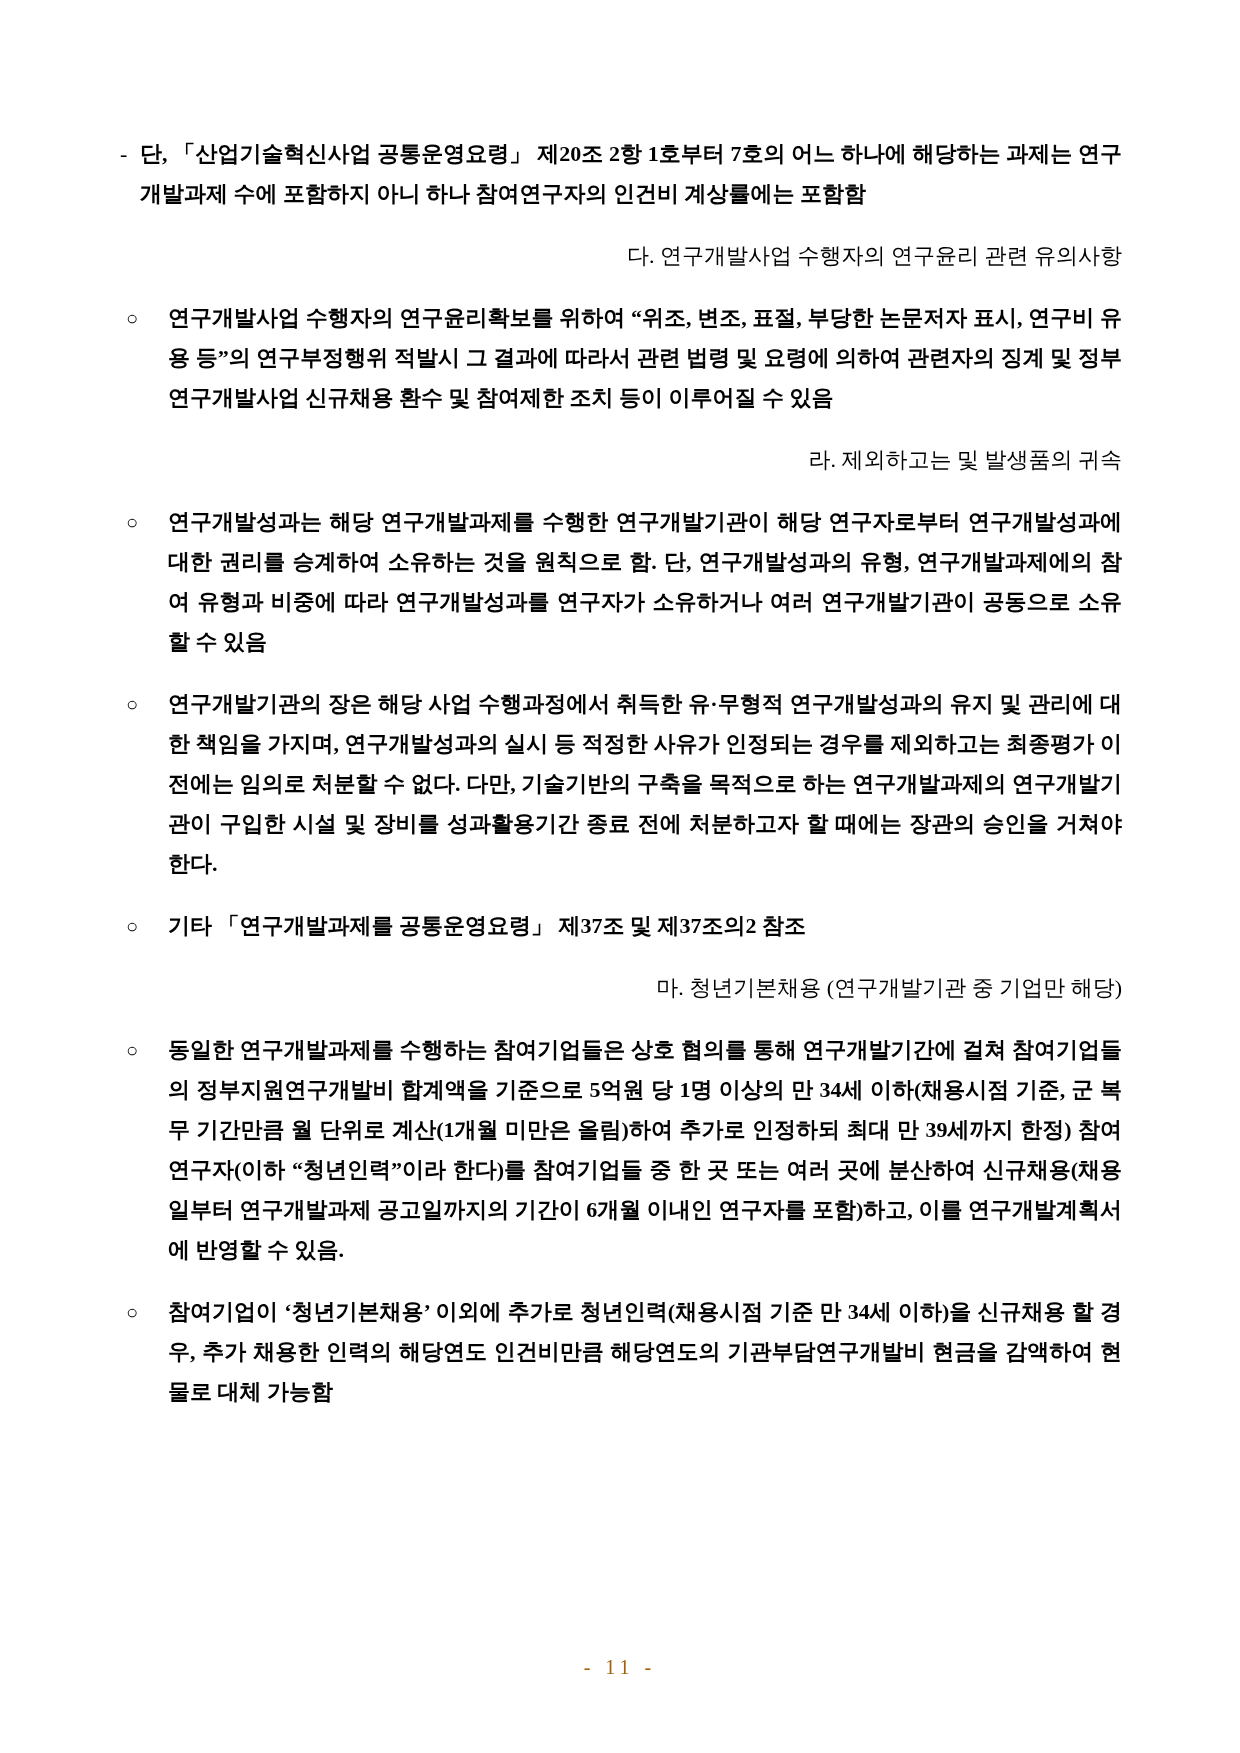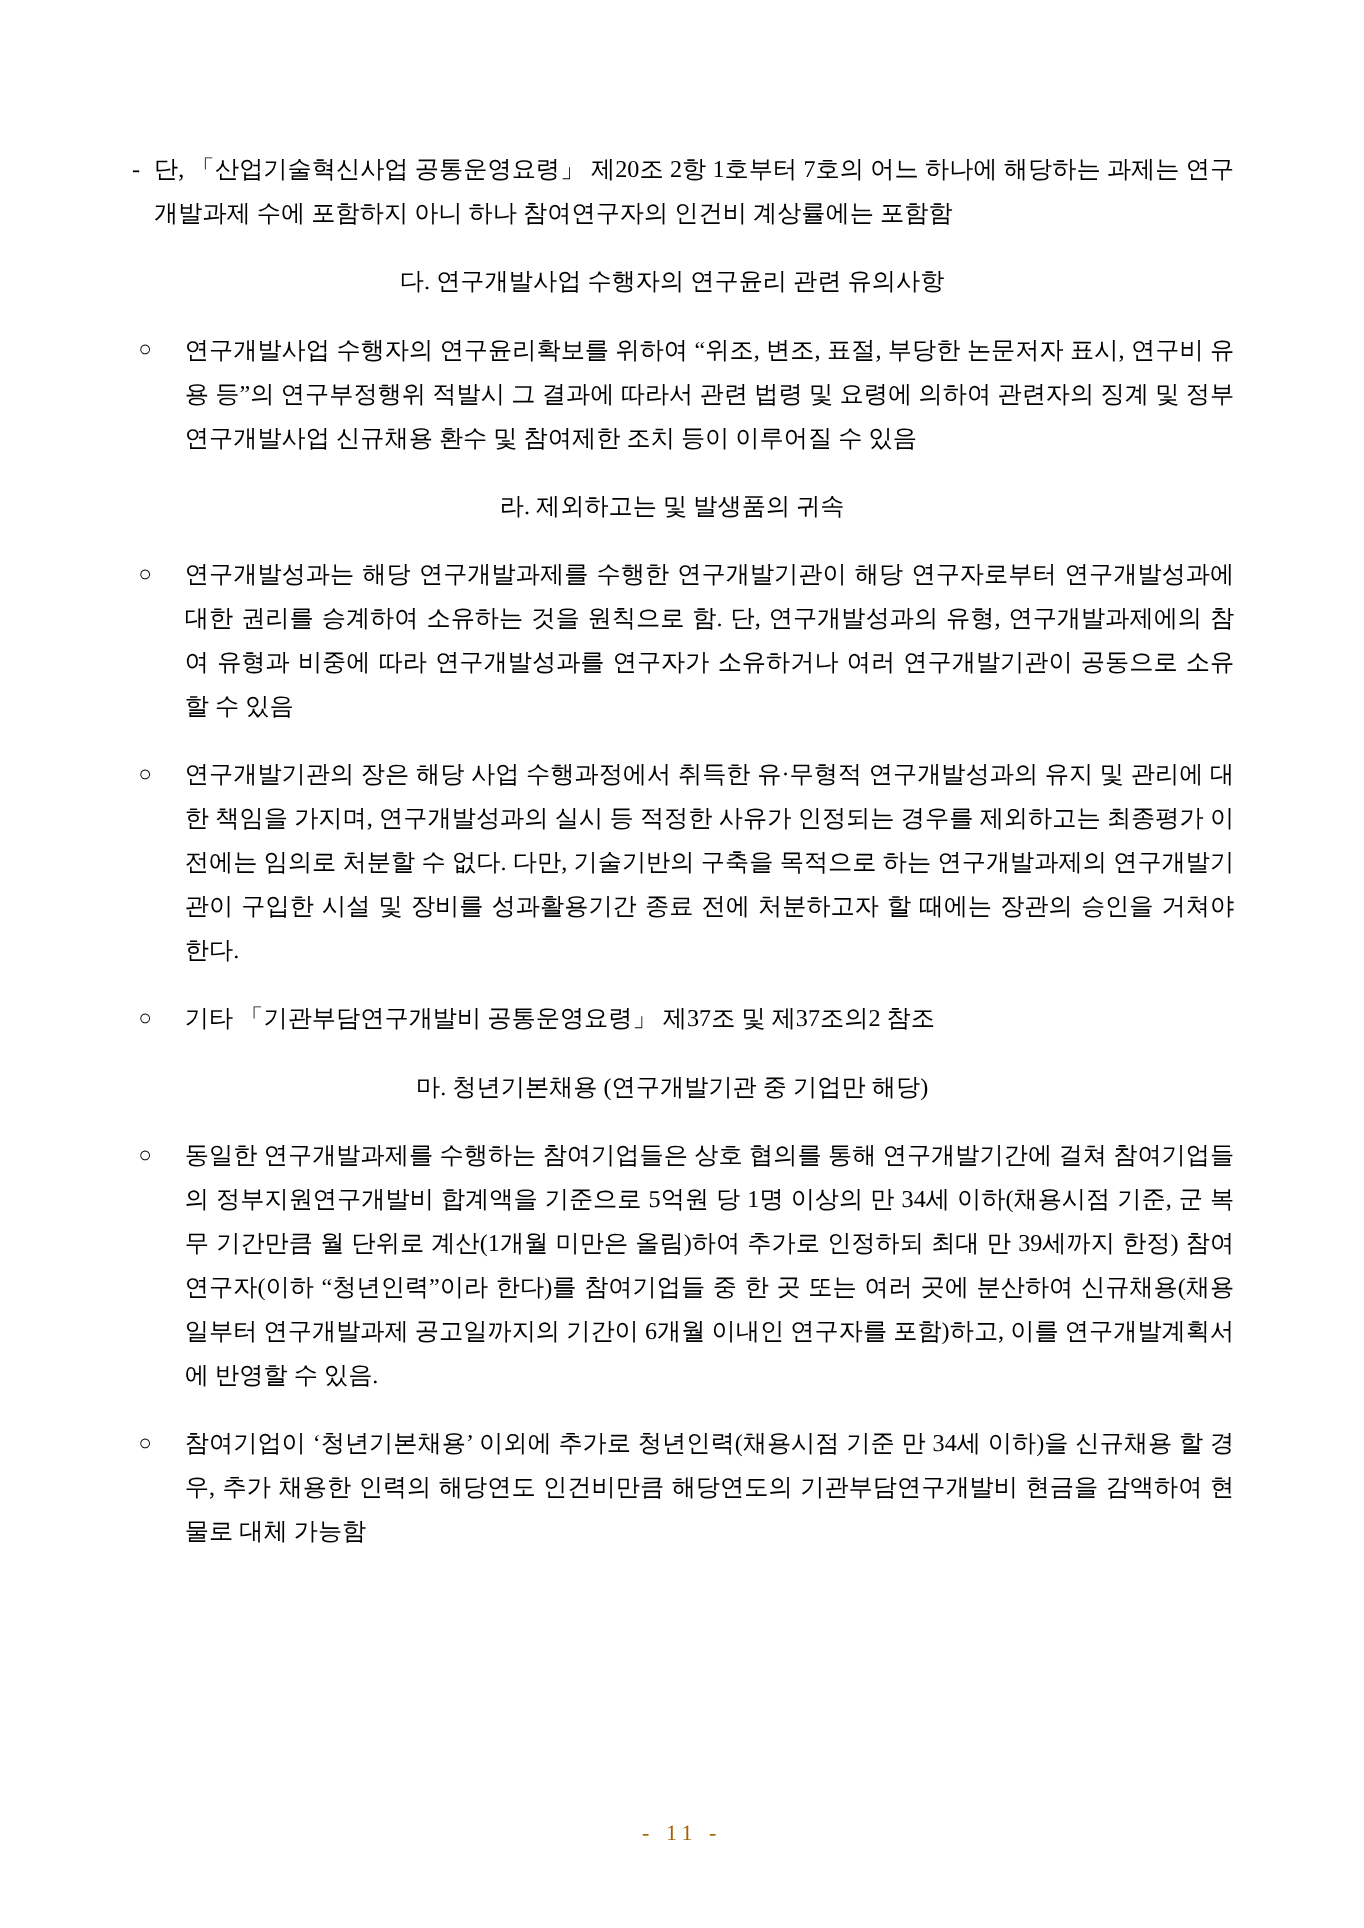--- a/index.html
+++ b/index.html
@@ -21,39 +21,40 @@
     overflow: hidden;
   }
   .para {
     display: flex;
     align-items: flex-start;
     margin: 0 0 22px 0;
   }
   .para .text {
     flex: 1;
     text-align: justify;
+    font-weight: bold;
   }
   .dash-item {
     margin-left: 20px;
   }
   .dash-item .marker {
     width: 20px;
     flex: 0 0 20px;
   }
   .bullet-item {
     margin-left: 26px;
   }
   .bullet-item .marker {
     width: 42px;
     flex: 0 0 42px;
     font-size: 20px;
   }
   .heading {
     margin: 0 0 22px 0;
-    text-align: center;
+    text-align: right;
   }
   .heading:last-of-type {
     margin-bottom: 0;
   }
   .footer {
     position: absolute;
     left: 0;
     right: 0;
     bottom: 66px;
     text-align: center;
@@ -86,21 +87,21 @@
     <div class="text">연구개발성과는 해당 연구개발과제를 수행한 연구개발기관이 해당 연구자로부터 연구개발성과에 대한 권리를 승계하여 소유하는 것을 원칙으로 함. 단, 연구개발성과의 유형, 연구개발과제에의 참여 유형과 비중에 따라 연구개발성과를 연구자가 소유하거나 여러 연구개발기관이 공동으로 소유할 수 있음</div>
   </div>
 
   <div class="para bullet-item">
     <span class="marker">○</span>
     <div class="text">연구개발기관의 장은 해당 사업 수행과정에서 취득한 유·무형적 연구개발성과의 유지 및 관리에 대한 책임을 가지며, 연구개발성과의 실시 등 적정한 사유가 인정되는 경우를 제외하고는 최종평가 이전에는 임의로 처분할 수 없다. 다만, 기술기반의 구축을 목적으로 하는 연구개발과제의 연구개발기관이 구입한 시설 및 장비를 성과활용기간 종료 전에 처분하고자 할 때에는 장관의 승인을 거쳐야 한다.</div>
   </div>
 
   <div class="para bullet-item">
     <span class="marker">○</span>
-    <div class="text">기타 「기관부담연구개발비 공통운영요령」  제37조 및 제37조의2 참조</div>
+    <div class="text">기타 「연구개발과제를 공통운영요령」  제37조 및 제37조의2 참조</div>
   </div>
 
   <div class="heading">마. 청년기본채용 (연구개발기관 중 기업만 해당)</div>
 
   <div class="para bullet-item">
     <span class="marker">○</span>
     <div class="text">동일한 연구개발과제를 수행하는 참여기업들은 상호 협의를 통해 연구개발기간에 걸쳐 참여기업들의 정부지원연구개발비 합계액을 기준으로 5억원 당 1명 이상의 만 34세 이하(채용시점 기준, 군 복무 기간만큼 월 단위로 계산(1개월 미만은 올림)하여 추가로 인정하되 최대 만 39세까지 한정) 참여연구자(이하 “청년인력”이라 한다)를 참여기업들 중 한 곳 또는 여러 곳에 분산하여 신규채용(채용일부터 연구개발과제 공고일까지의 기간이 6개월 이내인 연구자를 포함)하고, 이를 연구개발계획서에 반영할 수 있음.</div>
   </div>
 
   <div class="para bullet-item">

